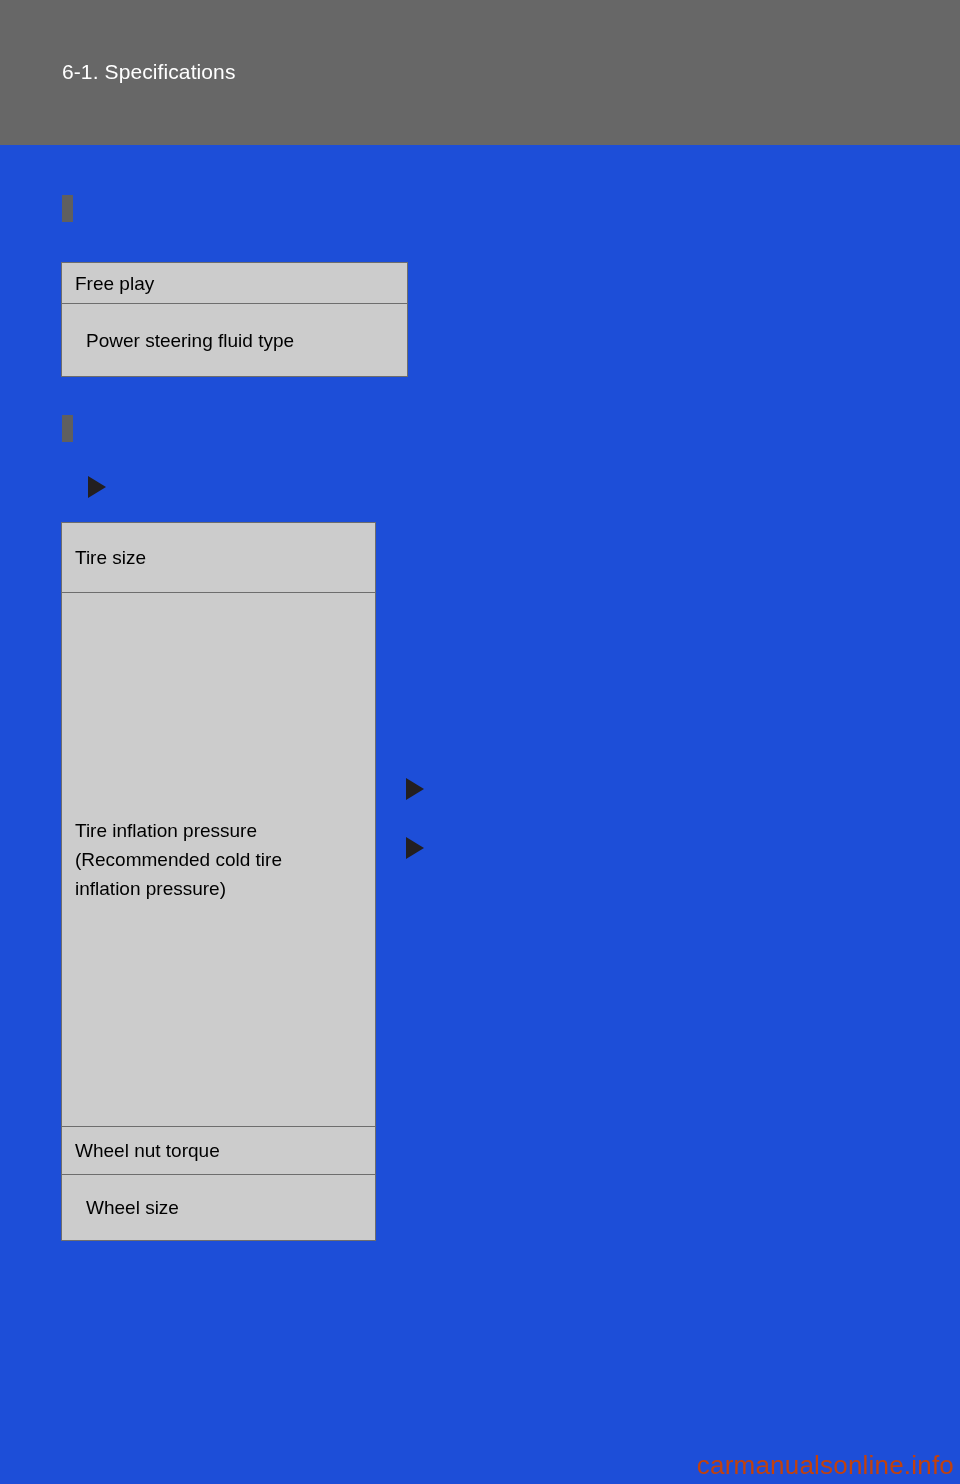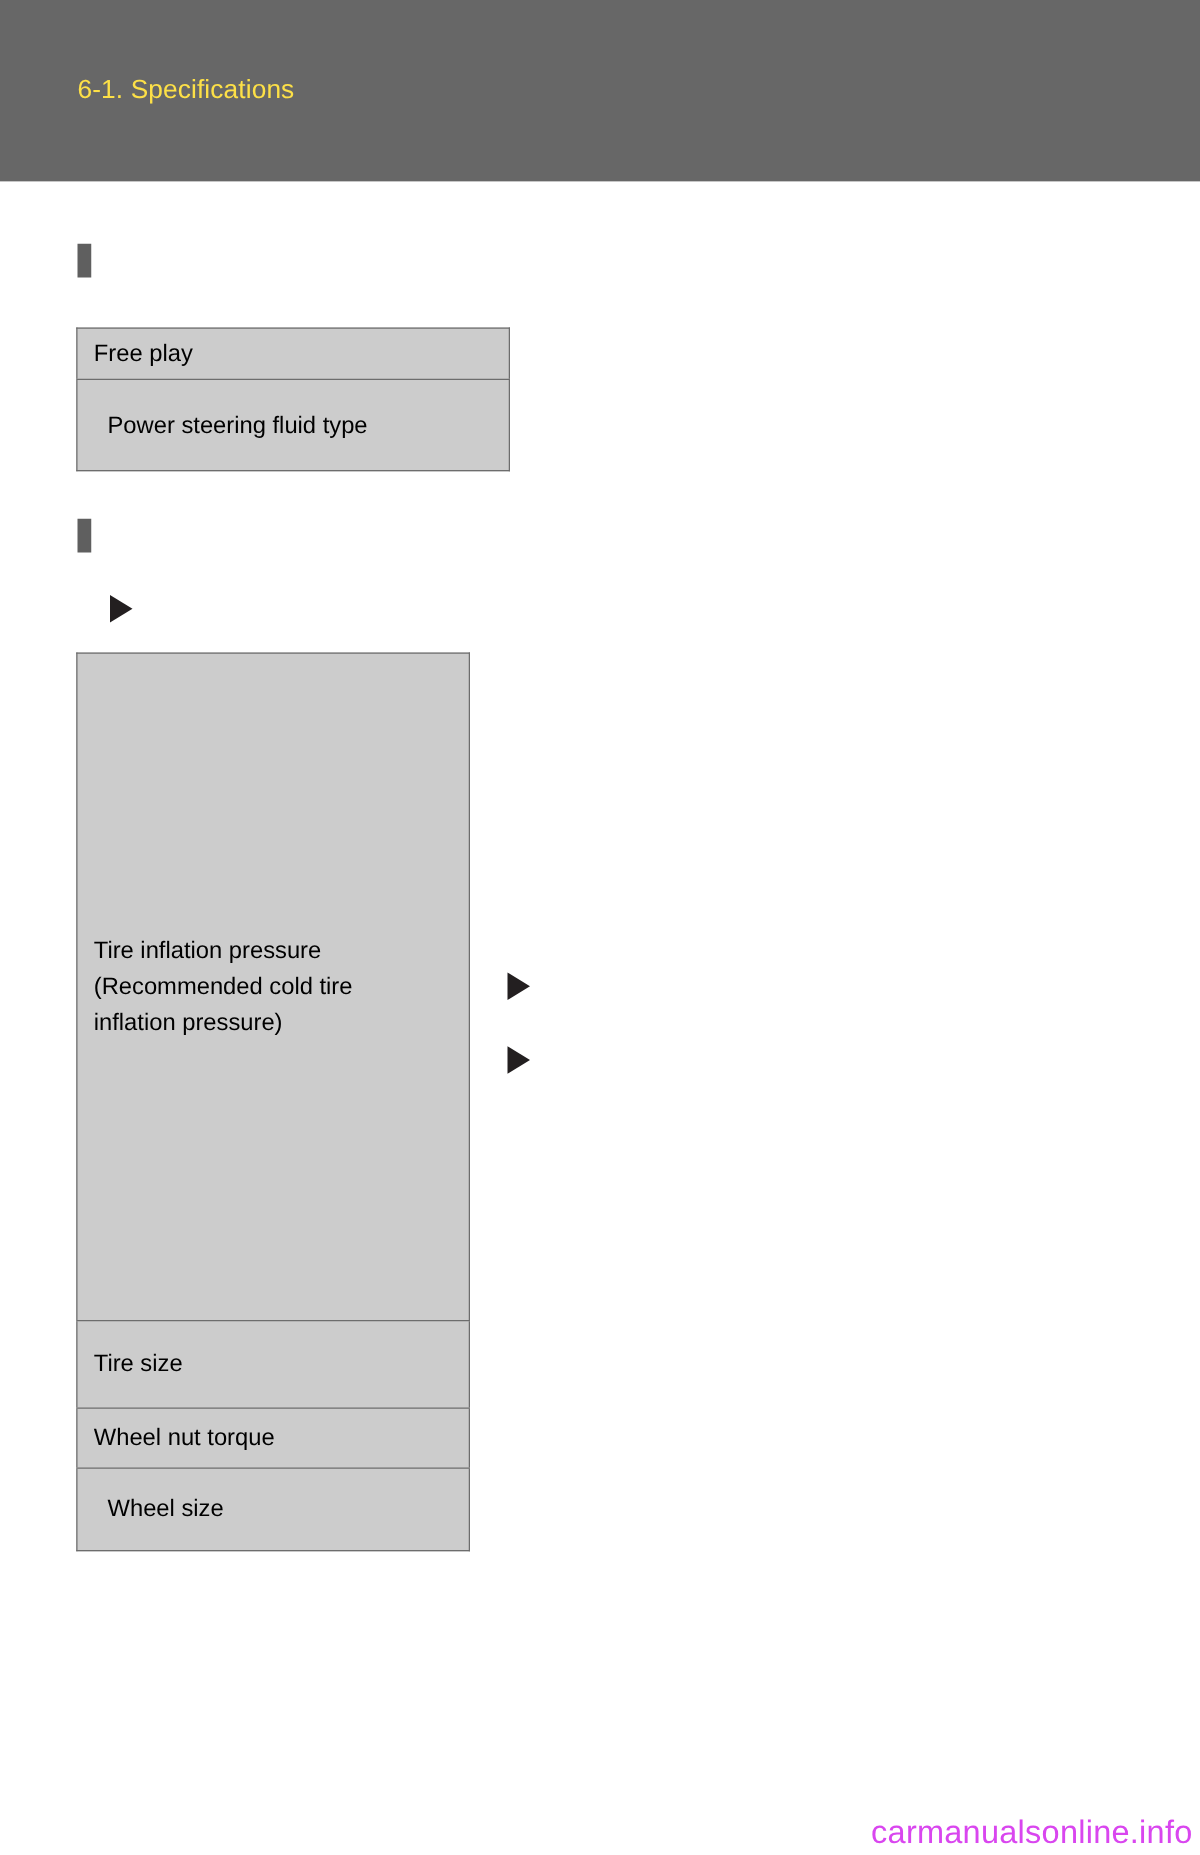--- a/index.html
+++ b/index.html
@@ -26,33 +26,33 @@
     width: 960px;
     height: 145px;
     background: #676767;
   }
   .page-header-title {
     position: absolute;
     left: 62px;
     top: 58px;
     font-size: 21px;
     line-height: 28px;
-    color: #fde047;
+    color: #ffffff;
     letter-spacing: 0.1px;
     white-space: nowrap;
   }
 
   
   .page-body {
     position: absolute;
     left: 0;
     top: 145px;
     width: 960px;
     height: 1339px;
-    background: #ffffff;
+    background: #1d4ed8;
   }
 
   
   .section-marker {
     position: absolute;
     width: 11px;
     height: 27px;
     background: #5f5f5f;
   }
 
@@ -103,21 +103,21 @@
     white-space: pre-line;
   }
 
   
   .watermark {
     position: absolute;
     right: 6px;
     bottom: 4px;
     font-size: 26px;
     line-height: 30px;
-    color: #d946ef;
+    color: #c2410c;
     letter-spacing: 0.2px;
     white-space: nowrap;
   }
 </style>
 </head>
 <body>
 
 <div class="page-header">
   <div class="page-header-title">6-1. Specifications</div>
 </div>
@@ -137,26 +137,26 @@
     </tbody>
   </table>
 
   <div class="section-marker" style="left:62px; top:270px;"></div>
 
   <div class="tri-marker" style="left:88px; top:331px;"></div>
 
   <table class="spec-table" id="table-tires" style="top:377px;">
     <tbody>
       <tr>
+        <td class="r0">Tire size</td>
+      </tr>
+      <tr>
         <td class="r1 cell-multiline">Tire inflation pressure
 (Recommended cold tire
 inflation pressure)</td>
-      </tr>
-      <tr>
-        <td class="r0">Tire size</td>
       </tr>
       <tr>
         <td class="r3">Wheel nut torque</td>
       </tr>
       <tr>
         <td class="r2">Wheel size</td>
       </tr>
     </tbody>
   </table>
 

